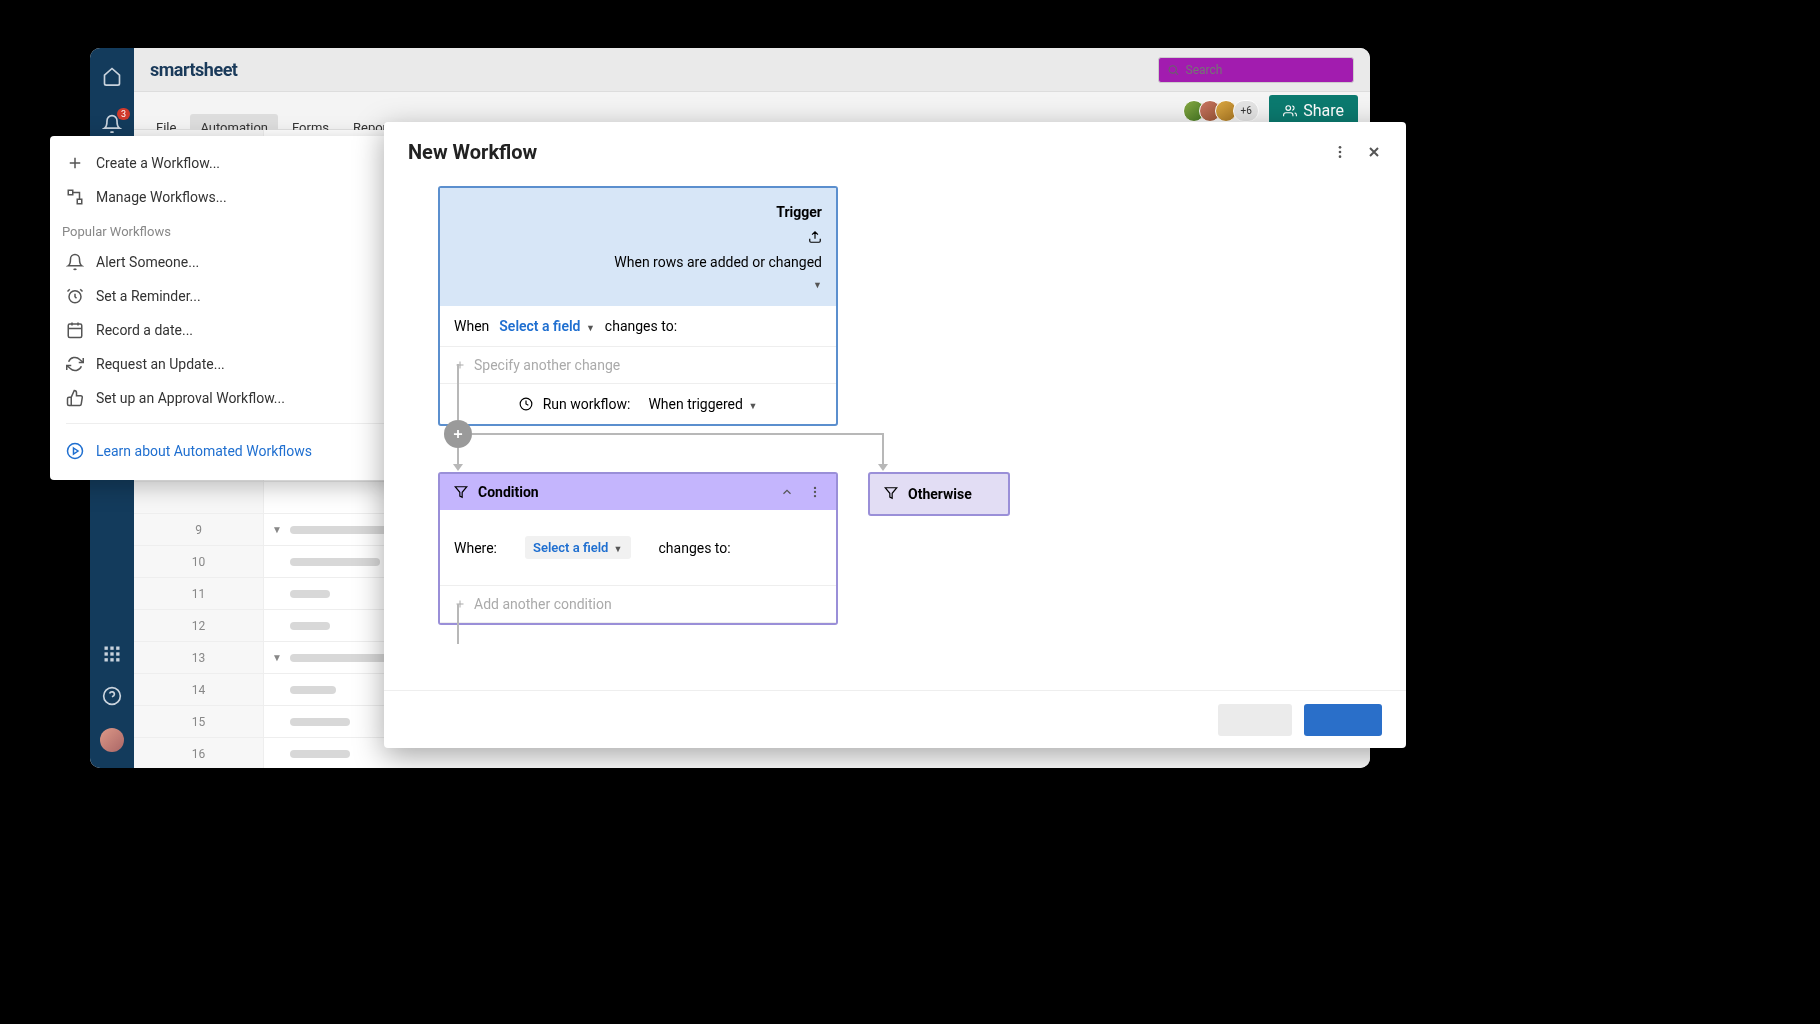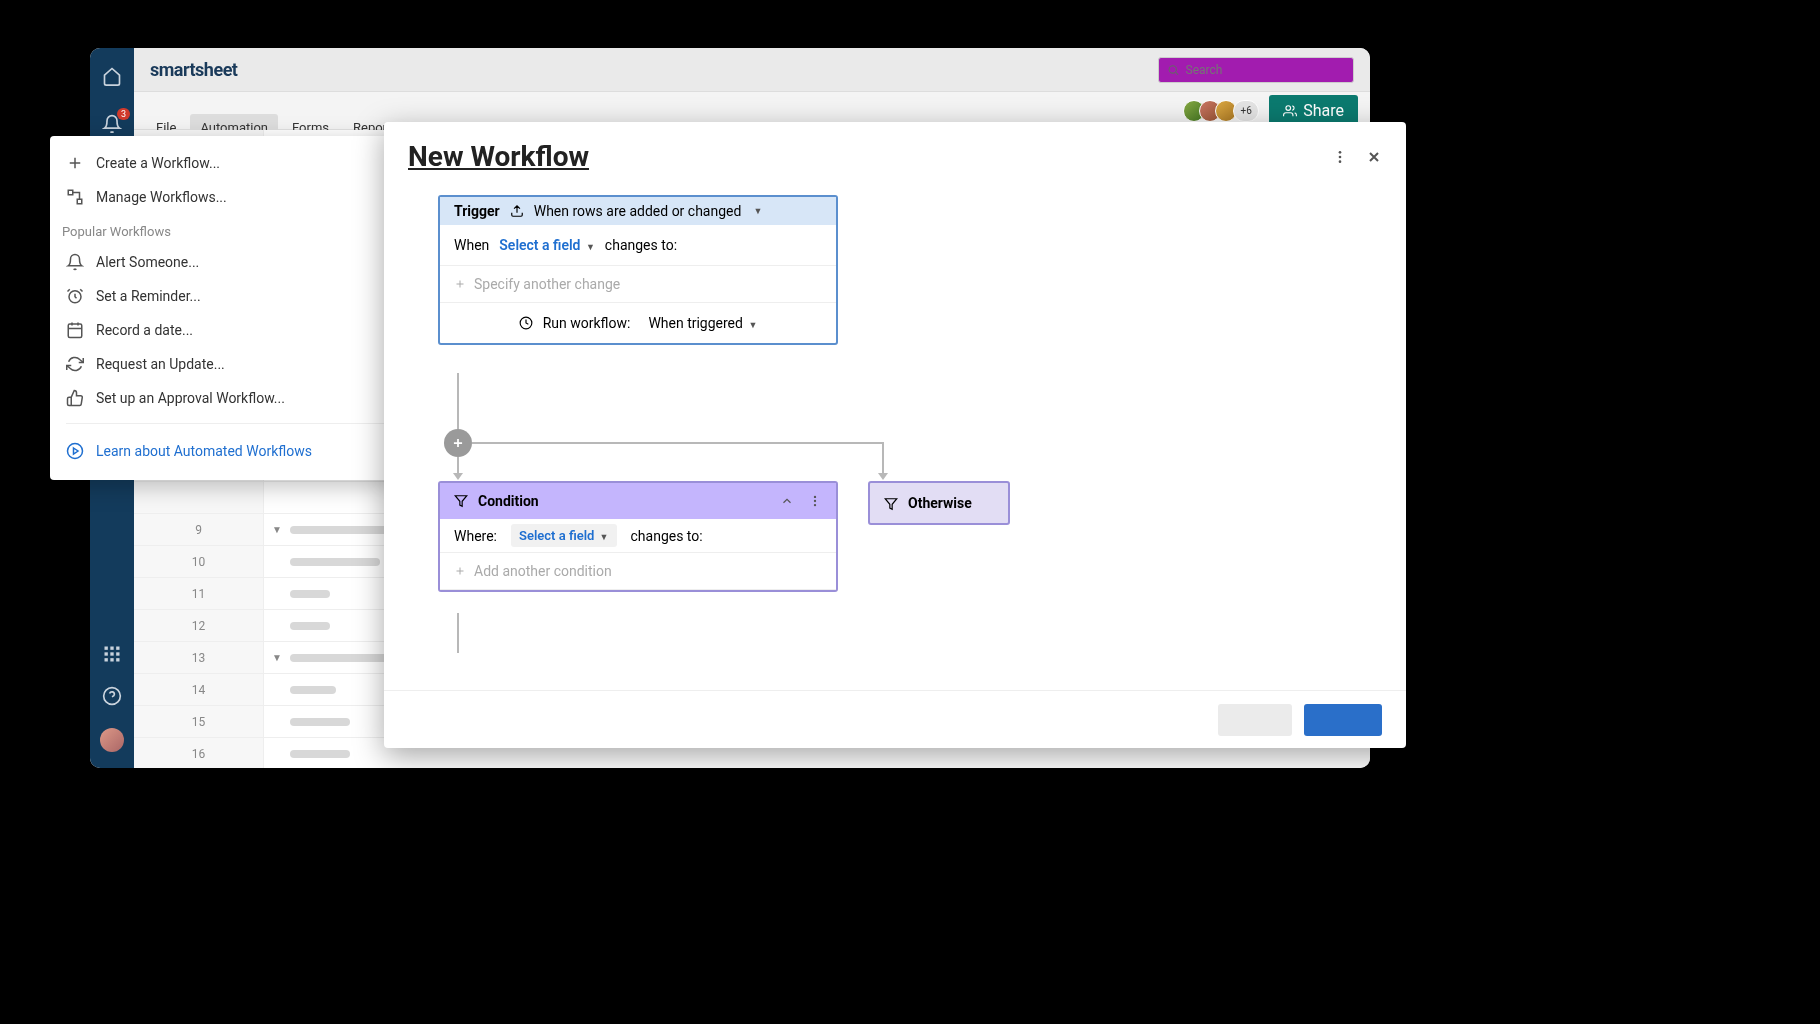--- a/index.html
+++ b/index.html
@@ -43,49 +43,49 @@
 .dd-item { display: flex; align-items: center; gap: 12px; padding: 8px 16px; font-size: 14px; color: #333; cursor: pointer; }
 .dd-item svg { width: 18px; height: 18px; color: #555; flex-shrink: 0; }
 .dd-section { padding: 10px 12px 6px; font-size: 13px; color: #888; }
 .dd-divider { height: 1px; background: #eee; margin: 8px 16px; }
 .dd-link { display: flex; align-items: center; gap: 12px; padding: 10px 16px; font-size: 14px; color: #1f6fd0; cursor: pointer; }
 .dd-link svg { width: 18px; height: 18px; color: #1f6fd0; }
 
 
 .workflow-panel { position: absolute; left: 384px; top: 122px; width: 1022px; height: 626px; background: #fff; border-radius: 4px; box-shadow: 0 8px 30px rgba(0,0,0,.35); z-index: 60; display: flex; flex-direction: column; }
 .wp-header { display: flex; align-items: center; padding: 18px 24px 8px; }
-.wp-title { font-size: 28px; font-weight: 700; color: #222; text-decoration: underline; }
+.wp-title { font-size: 20px; font-weight: 700; color: #222; }
 .wp-header-right { margin-left: auto; display: flex; gap: 18px; color: #555; }
 .wp-header-right svg { width: 16px; height: 16px; cursor: pointer; }
 .wp-canvas { flex: 1; position: relative; padding: 18px 50px; overflow: hidden; }
 .wp-footer { height: 58px; border-top: 1px solid #eee; display: flex; align-items: center; justify-content: flex-end; gap: 12px; padding: 0 24px; }
 .btn-secondary { width: 74px; height: 32px; background: #ebebeb; border: none; border-radius: 3px; }
 .btn-primary { width: 78px; height: 32px; background: #2a6fc9; border: none; border-radius: 3px; }
 
 .wf-block { position: absolute; background: #fff; border-radius: 3px; }
 .trigger-block { left: 54px; top: 14px; width: 400px; border: 2px solid #5b8fce; }
-.trigger-head { background: #d7e6f7; padding: 6px 14px; display: flex; align-items: center; gap: 10px; font-size: 14px; }
+.trigger-head { background: #d7e6f7; padding: 16px 14px; display: flex; align-items: flex-end; gap: 10px; font-size: 14px; flex-direction: column; }
 .trigger-head .lbl { font-weight: 700; }
 .trigger-head svg { width: 14px; height: 14px; }
 .caret { font-size: 9px; color: #555; margin-left: 2px; }
 .trigger-body { padding: 12px 14px; font-size: 14px; display: flex; align-items: center; gap: 10px; border-bottom: 1px solid #eee; }
 .trigger-body .link-select { color: #1f6fd0; font-weight: 600; }
 .add-row { padding: 10px 14px; font-size: 14px; color: #aaa; display: flex; align-items: center; gap: 8px; border-bottom: 1px solid #eee; }
 .add-row svg { width: 12px; height: 12px; }
 .run-row { padding: 12px 14px; font-size: 14px; display: flex; align-items: center; gap: 10px; justify-content: center; }
 .run-row svg { width: 14px; height: 14px; }
 
 .condition-block { left: 54px; top: 300px; width: 400px; border: 2px solid #9a8fd8; }
 .condition-head { background: #c4b5fd; padding: 10px 14px; display: flex; align-items: center; gap: 10px; font-size: 14px; font-weight: 700; }
 .condition-head .right-icons { margin-left: auto; display: flex; gap: 14px; color: #555; }
 .condition-head svg { width: 14px; height: 14px; }
-.condition-body { padding: 5px 14px; font-size: 14px; display: flex; align-items: center; gap: 14px; border-bottom: 1px solid #eee; }
+.condition-body { padding: 26px 14px; font-size: 14px; display: flex; align-items: center; gap: 28px; border-bottom: 1px solid #eee; }
 .chip { background: #f1f1f1; padding: 4px 8px; border-radius: 3px; color: #1f6fd0; font-weight: 600; font-size: 13px; }
 
-.otherwise-block { left: 484px; top: 300px; width: 142px; border: 2px solid #9a8fd8; background: #e2ddf4; padding: 12px 14px; display: flex; align-items: flex-end; gap: 10px; font-size: 14px; font-weight: 700; }
+.otherwise-block { left: 484px; top: 300px; width: 142px; border: 2px solid #9a8fd8; background: #e2ddf4; padding: 12px 14px; display: flex; align-items: flex-start; gap: 10px; font-size: 14px; font-weight: 700; }
 .otherwise-block svg { width: 14px; height: 14px; }
 
 .add-node { position: absolute; left: 60px; top: 248px; width: 28px; height: 28px; border-radius: 50%; background: #9a9a9a; color: #fff; display: flex; align-items: center; justify-content: center; cursor: pointer; z-index: 2; }
 .add-node svg { width: 14px; height: 14px; }
 
 .connector { position: absolute; background: #b8b8b8; z-index: 1; }
 .conn-v1 { left: 73px; top: 192px; width: 2px; height: 56px; }
 .conn-v2 { left: 73px; top: 276px; width: 2px; height: 18px; }
 .conn-h { left: 88px; top: 261px; width: 412px; height: 2px; }
 .conn-v3 { left: 498px; top: 261px; width: 2px; height: 33px; }

